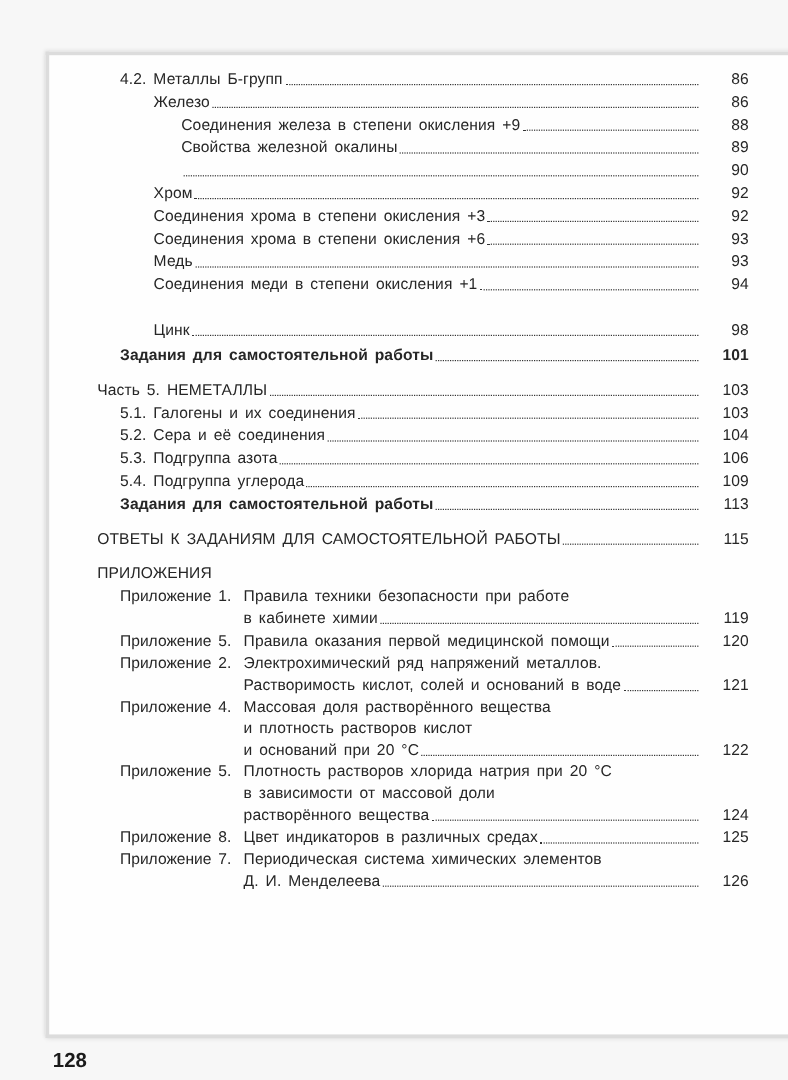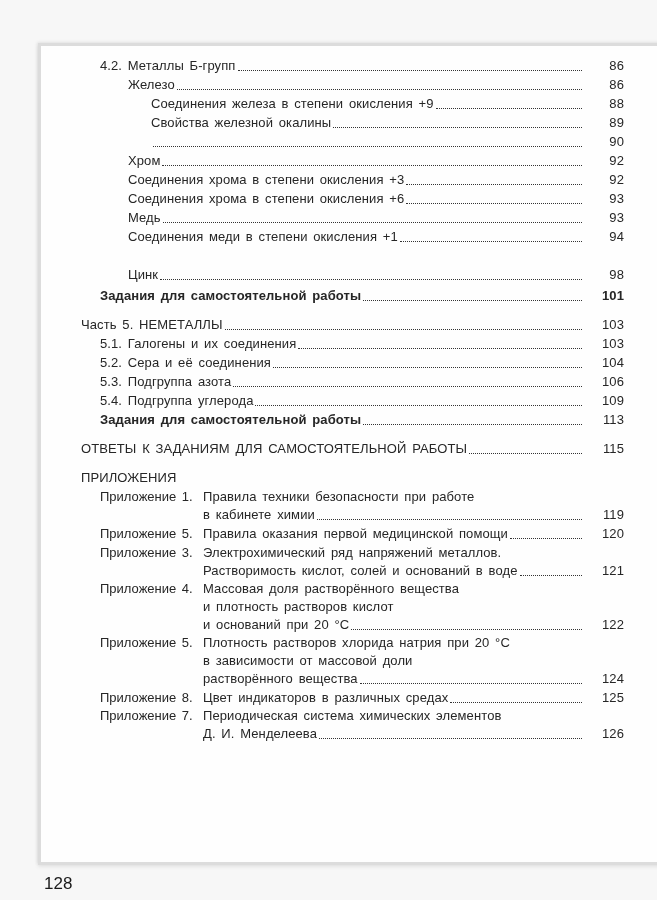--- a/index.html
+++ b/index.html
@@ -33,21 +33,21 @@
   .row .page { width: 28px; text-align: right; white-space: nowrap; }
   .bold { font-weight: bold; }
   .l0 { left: 81px; }
   .l1 { left: 100px; }
   .l2 { left: 128px; }
   .l3 { left: 151px; }
   .app-num { position: absolute; left: 100px; font-size: 13px; line-height: 18px; height: 18px; word-spacing: 2px; white-space: nowrap; }
   .app-row { left: 203px; }
   .footer-page {
     position: absolute; left: 44px; top: 874px;
-    font-size: 17px; font-weight: normal; color: #1a1a1a;
+    font-size: 17px; font-weight: bold; color: #1a1a1a;
   }
 </style>
 </head>
 <body>
 
 <div class="frame"></div>
 
 <div class="toc">
 
   <div class="row l1" style="top:57px">
@@ -161,21 +161,21 @@
       <span class="page">119</span>
     </div>
 
   <div class="app-num" style="top:525px">Приложение 5.</div>
   <div class="row app-row" style="top:525px">
       <span class="label">Правила оказания первой медицинской помощи</span>
       <span class="dots"></span>
       <span class="page">120</span>
     </div>
 
-  <div class="app-num" style="top:544px">Приложение 3.</div>
+  <div class="app-num" style="top:544px">Приложение 2.</div>
   <div class="row app-row nodots" style="top:544px">
       <span class="label">Электрохимический ряд напряжений металлов.</span>
     </div>
   <div class="row app-row" style="top:562px">
       <span class="label">Растворимость кислот, солей и оснований в воде</span>
       <span class="dots"></span>
       <span class="page">121</span>
     </div>
 
   <div class="app-num" style="top:580px">Приложение 4.</div>

